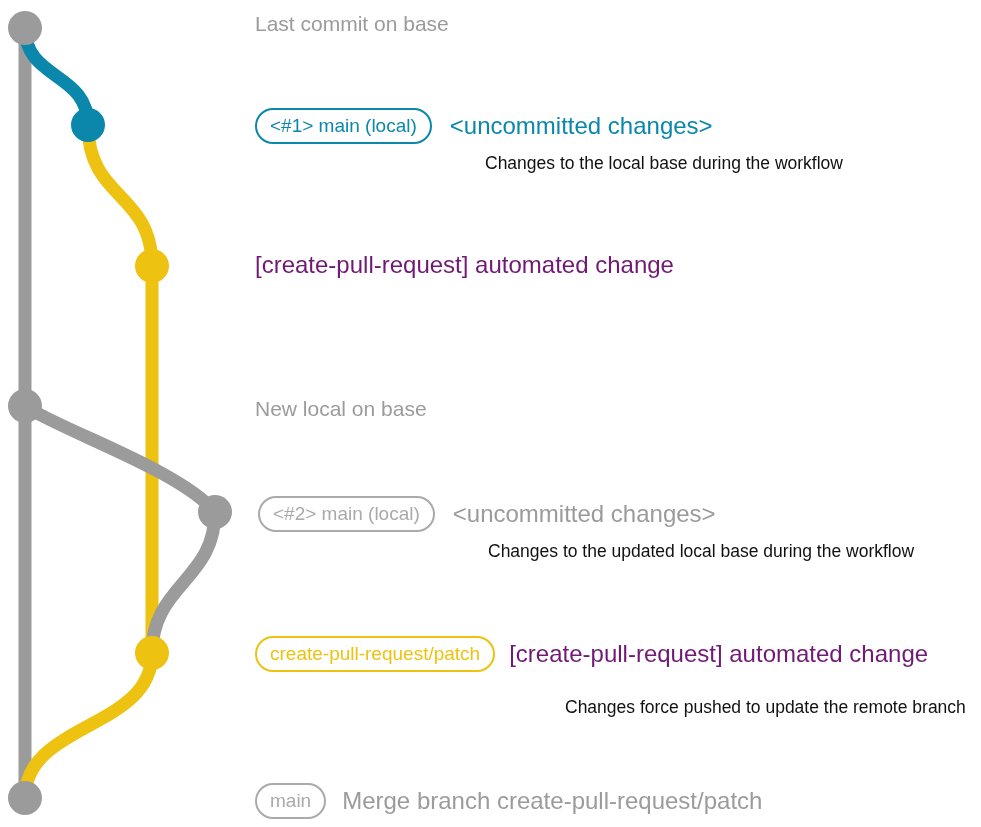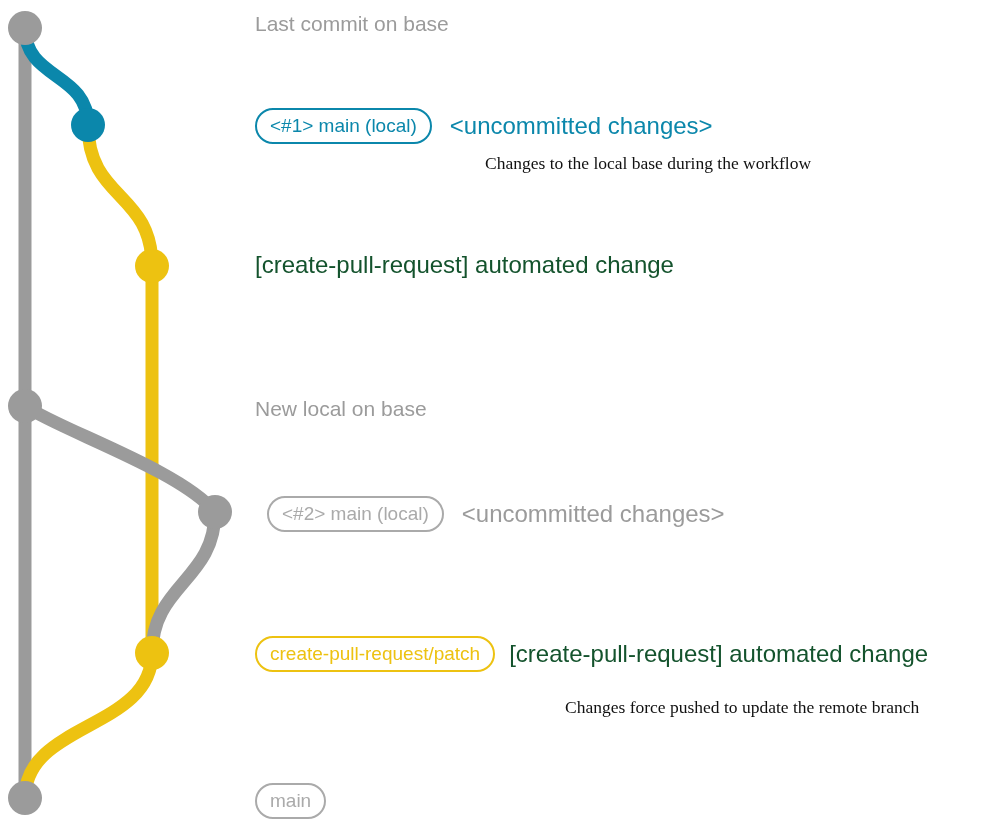--- a/index.html
+++ b/index.html
@@ -51,25 +51,25 @@
   .pill.blue   { border-color: #0b87ab; color: #0b87ab; }
   .pill.yellow { border-color: #edc211; color: #edc211; }
   .pill.grey   { border-color: #aaaaaa; color: #aaaaaa; }
 
   .subject {
     font-size: 24px;
     line-height: 22px;
     white-space: nowrap;
   }
   .subject.blue   { color: #0b87ab; }
-  .subject.yellow { color: #14532d; }
+  .subject.yellow { color: #701a75; }
   .subject.grey   { color: #9b9b9b; }
 
   .note {
-    font-family: Liberation Serif, serif;
+    font-family: Liberation Sans, sans-serif;
     font-size: 17.5px;
     line-height: 20px;
     color: #111111;
     white-space: nowrap;
   }
 
   .heading {
     position: absolute;
     font-size: 21px;
     line-height: 23px;
@@ -118,34 +118,36 @@
   </div>
 
   <div class="row" style="left:255px; top:254px; flex-direction:column;">
     <div class="row-line">
       <span class="subject yellow">[create-pull-request] automated change</span>
     </div>
   </div>
 
   <div class="heading" style="left:255px; top:397px;">New local on base</div>
 
-  <div class="row" style="left:267px; top:496px; flex-direction:column;">
+  <div class="row" style="left:258px; top:496px; flex-direction:column;">
     <div class="row-line">
       <span class="pill grey">&lt;#2&gt; main (local)</span>
       <span class="subject grey" style="margin-left:18px;">&lt;uncommitted changes&gt;</span>
     </div>
+    <div class="note" style="margin-left:230px; margin-top:9px;">Changes to the updated local base during the workflow</div>
   </div>
 
   <div class="row" style="left:255px; top:636px; flex-direction:column;">
     <div class="row-line">
       <span class="pill yellow">create-pull-request/patch</span>
       <span class="subject yellow" style="margin-left:14px;">[create-pull-request] automated change</span>
     </div>
     <div class="note" style="margin-left:310px; margin-top:25px;">Changes force pushed to update the remote branch</div>
   </div>
 
   <div class="row" style="left:255px; top:783px; flex-direction:column;align-items:flex-end;">
     <div class="row-line">
       <span class="pill grey">main</span>
+      <span class="subject grey" style="margin-left:16px;">Merge branch create-pull-request/patch</span>
     </div>
   </div>
 
 </div>
 
 </body></html>

